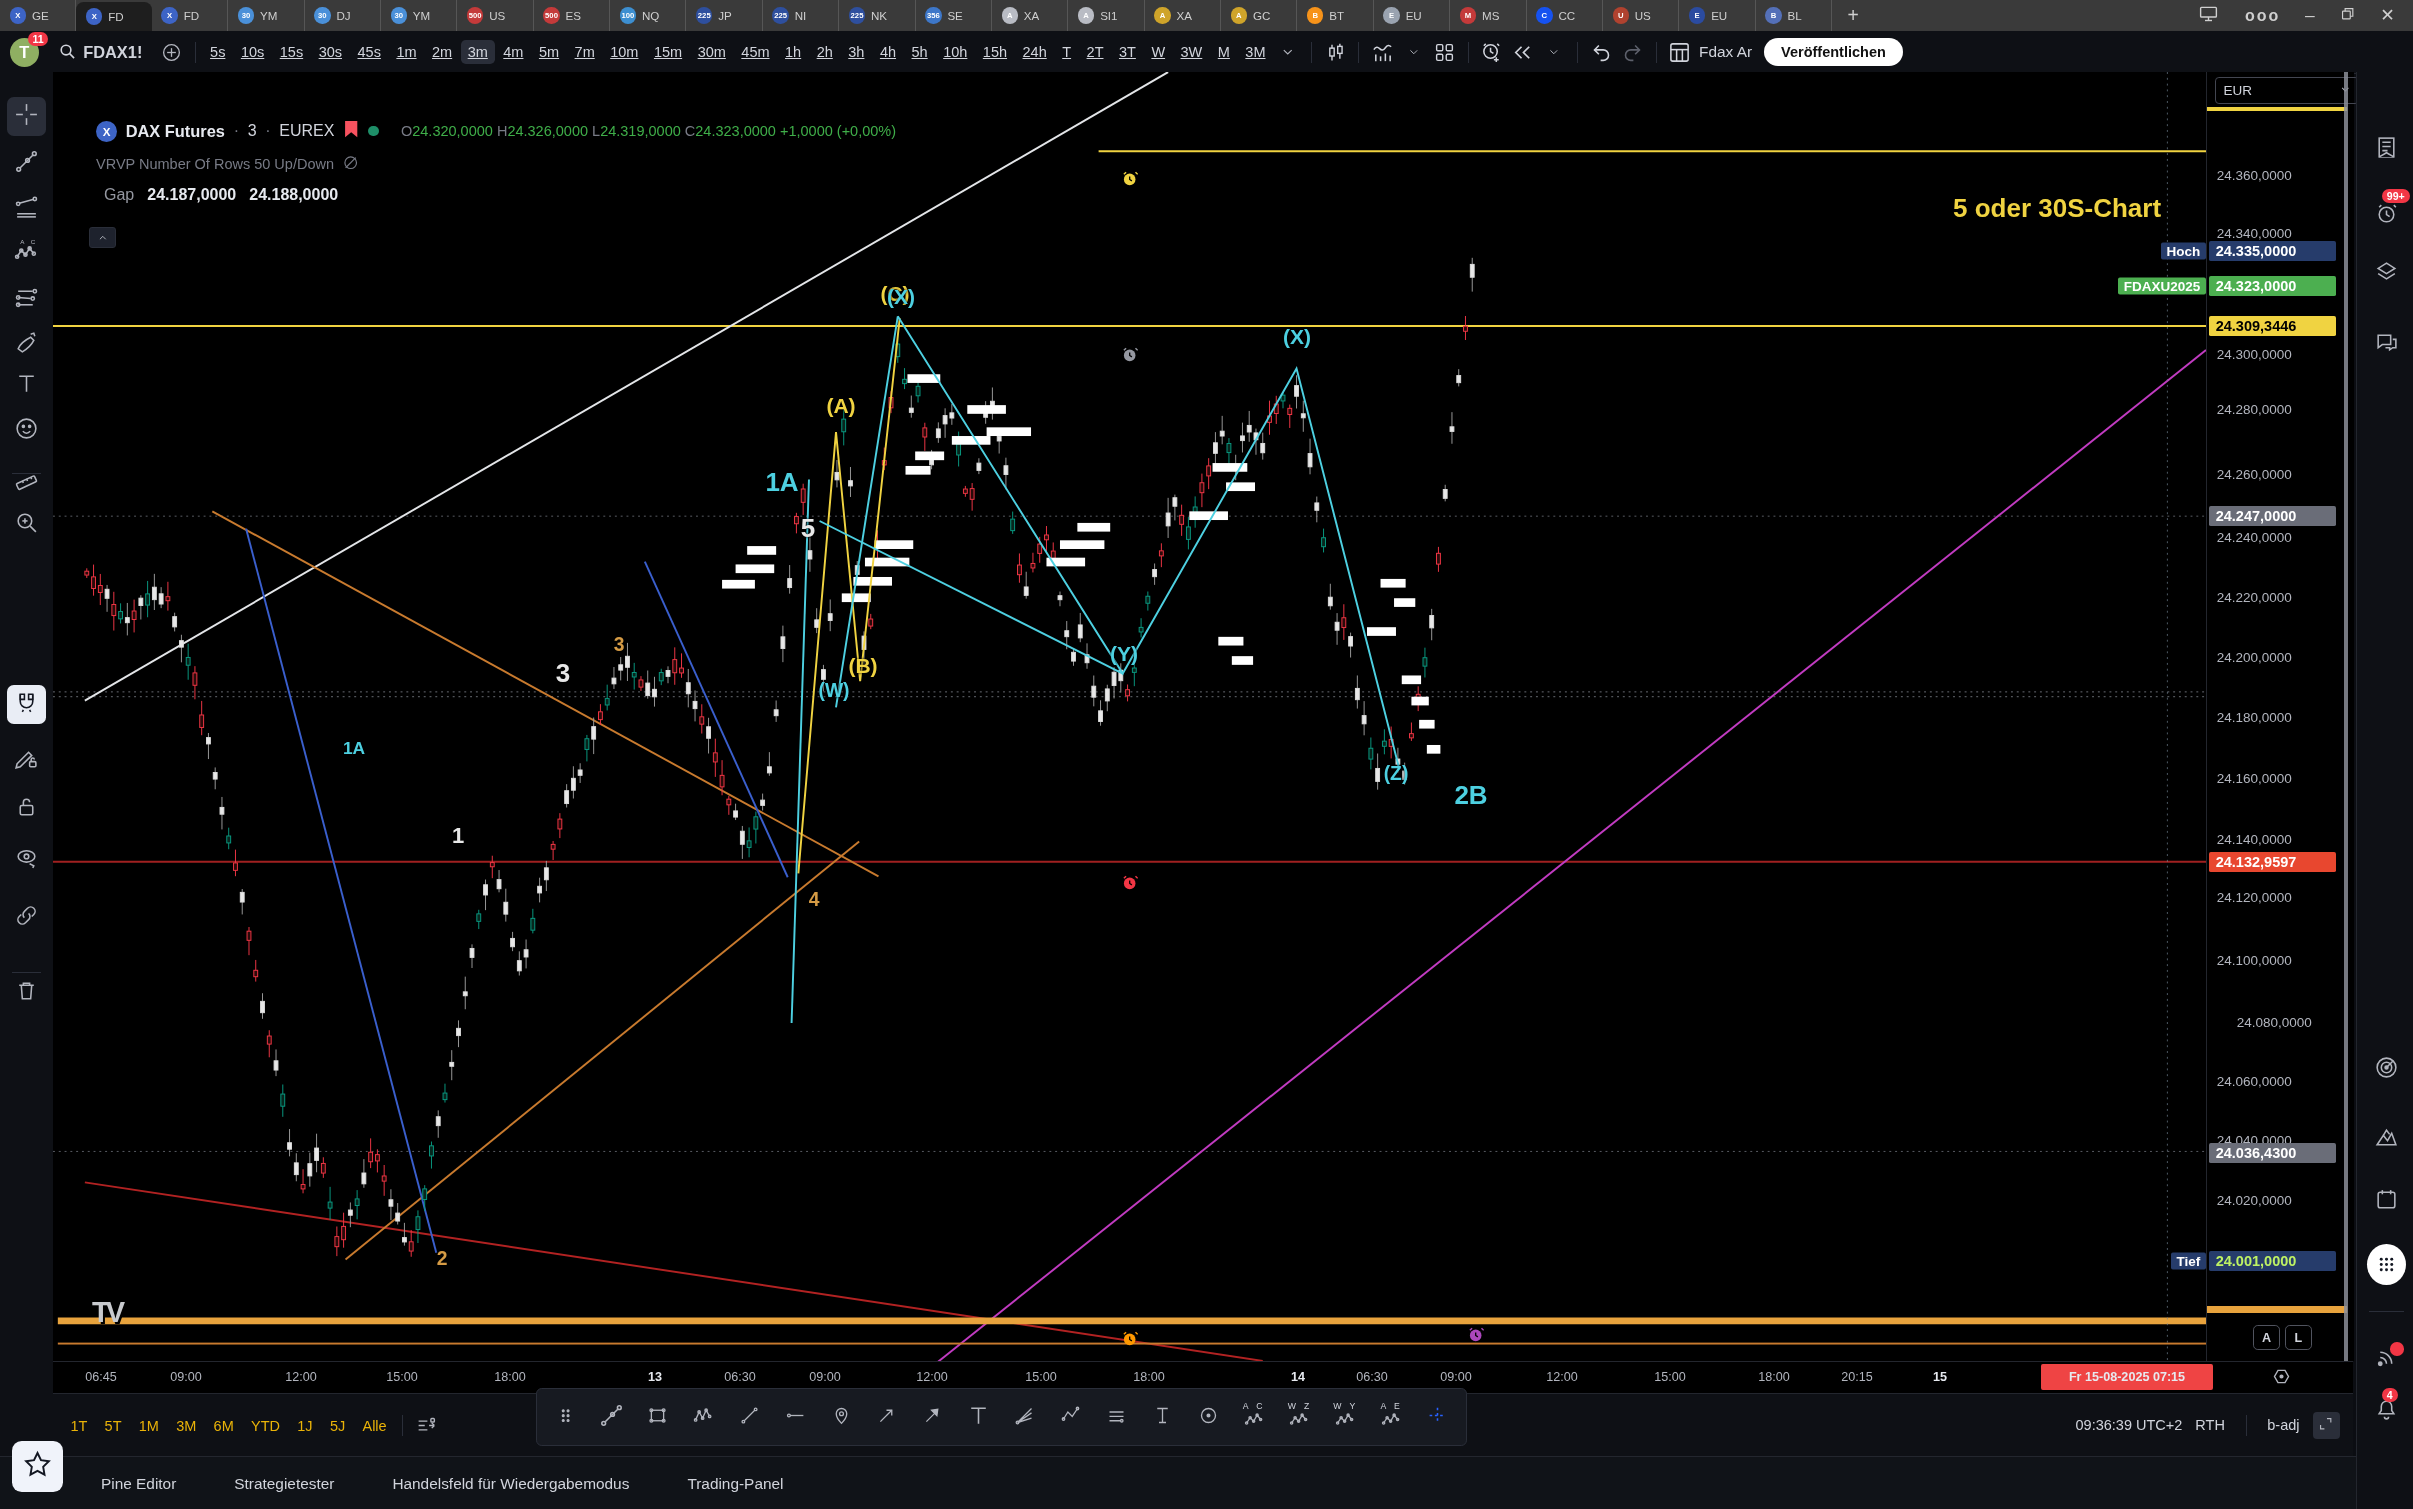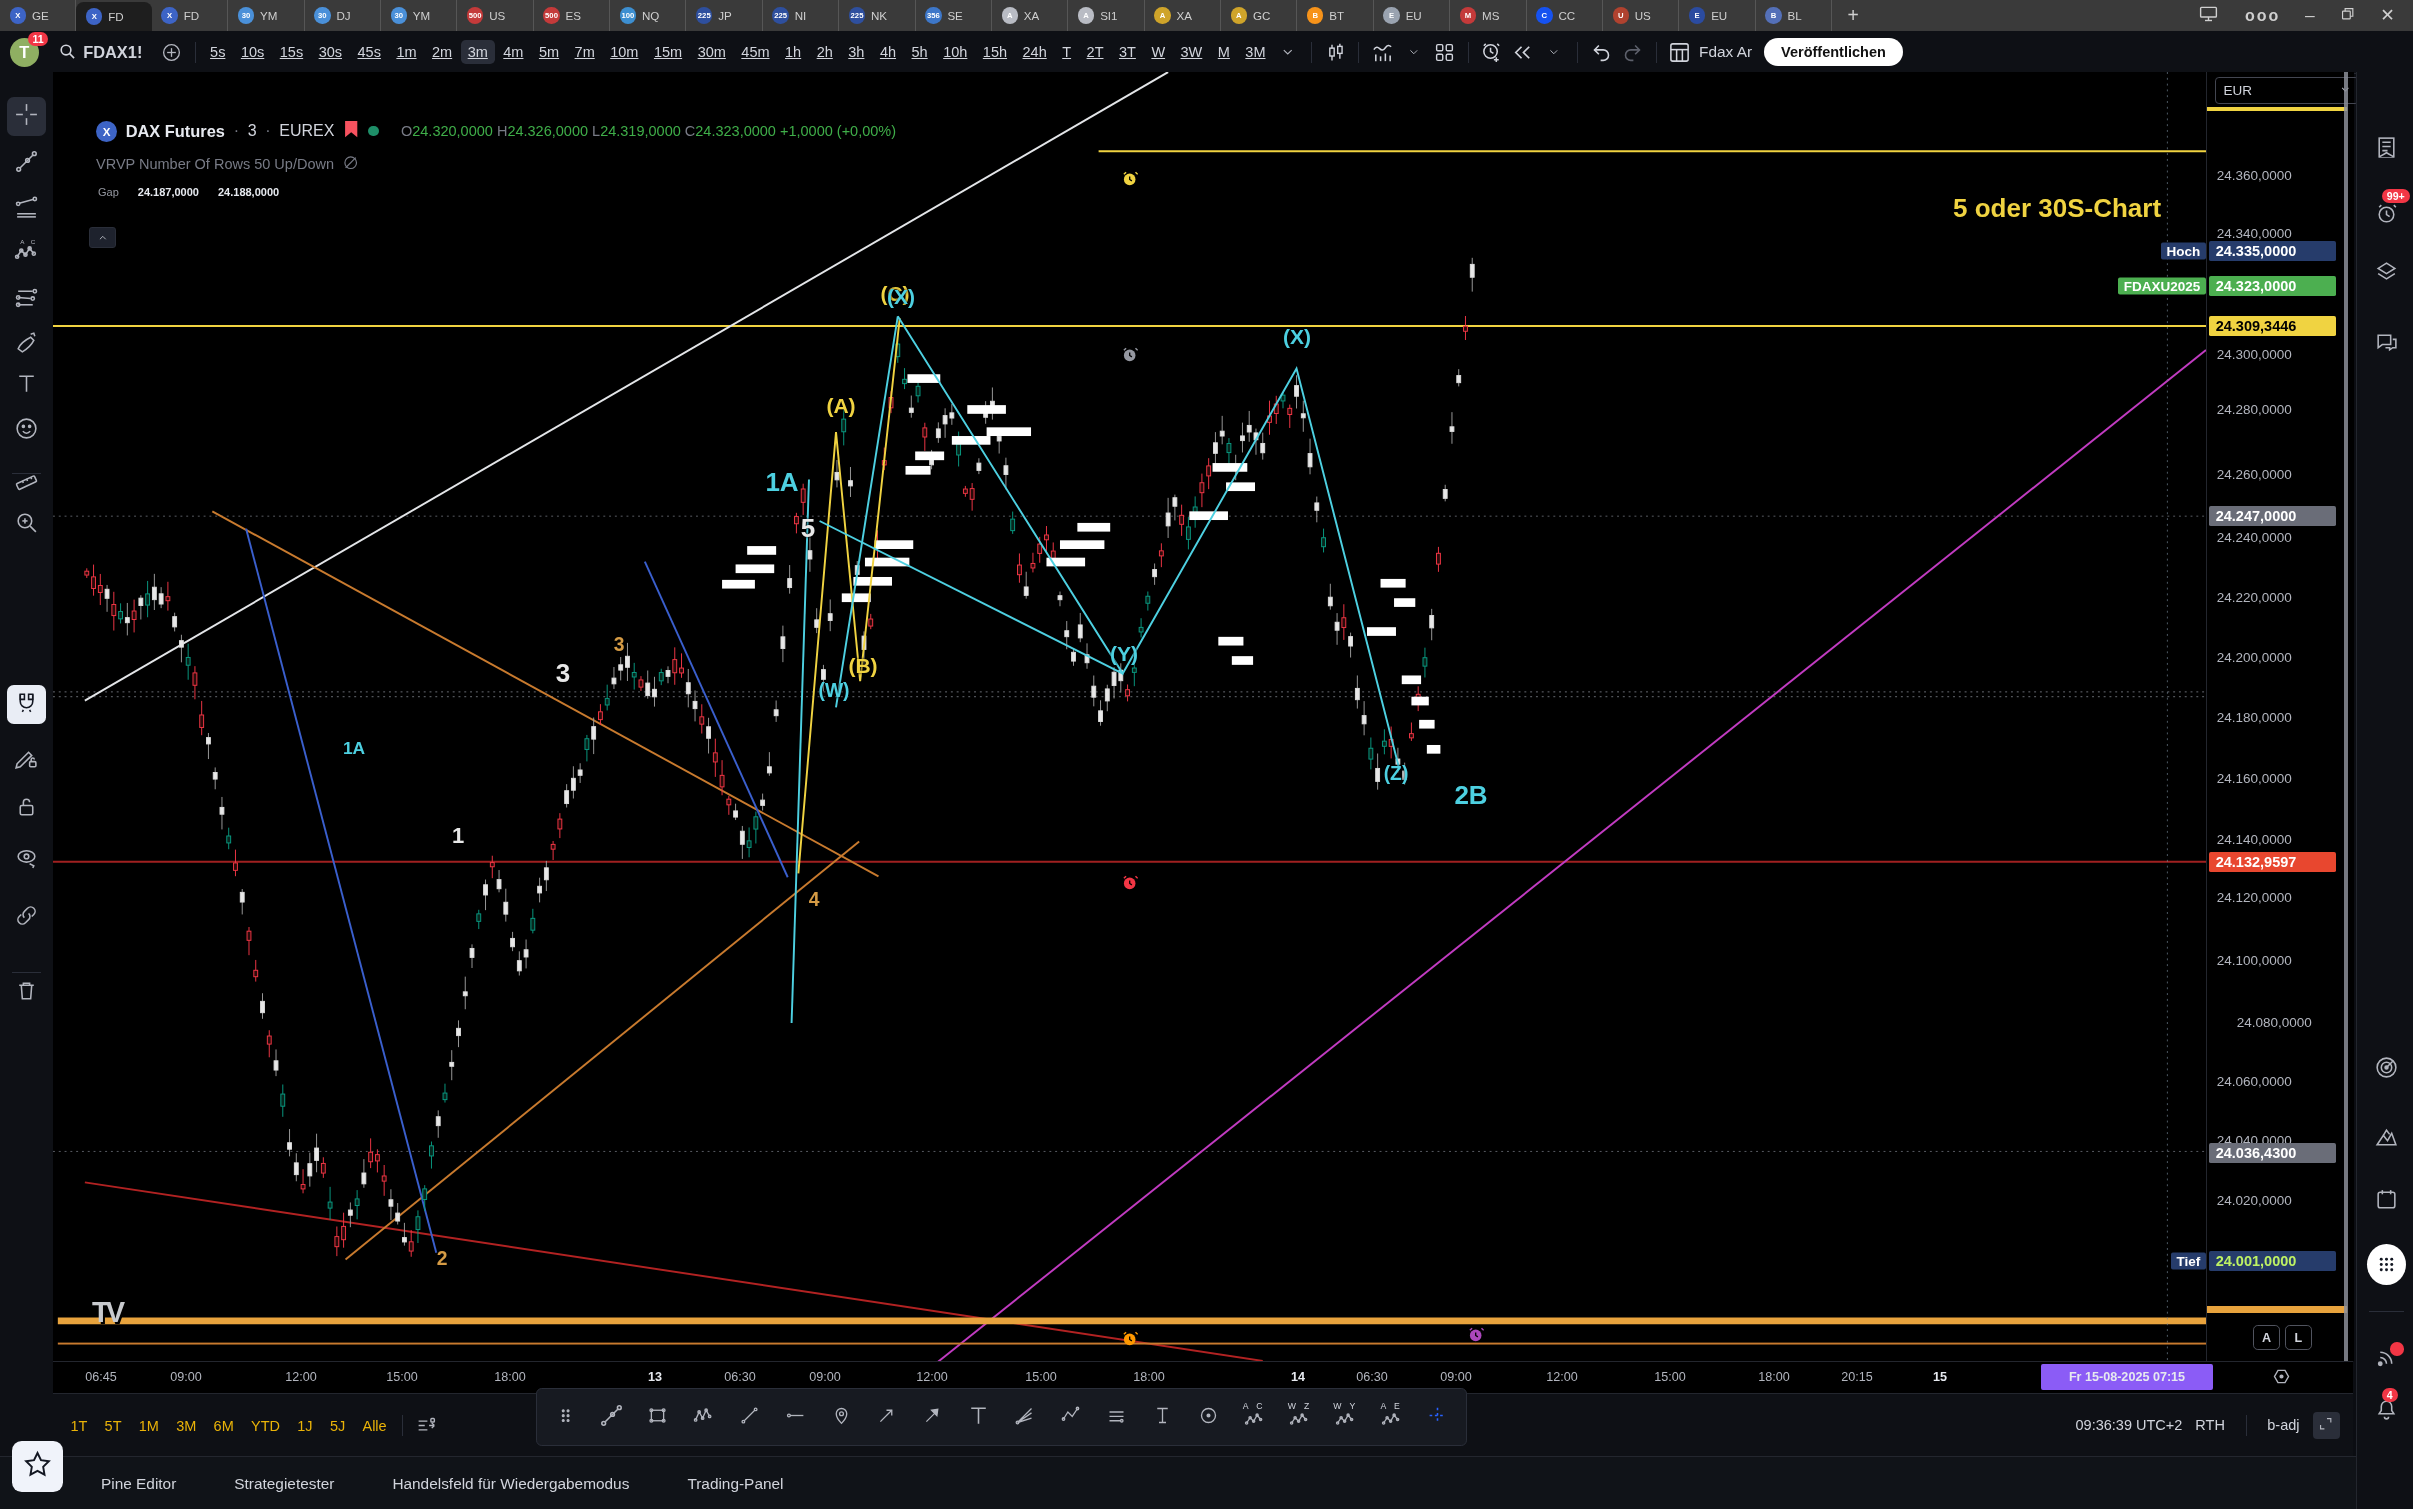--- a/index.html
+++ b/index.html
@@ -920,21 +920,21 @@
         <span style="color:#3fae49;"> </span><span style="color:#3fae49;">+1,0000 (+0,00%)</span>
       </span>
     </div>
     <div class="abs" style="left:43px;top:82px;display:flex;align-items:center;gap:7.7px;font-size:14.5px;color:#787b86;">
       <span>VRVP Number Of Rows 50 Up/Down</span>
       <span><svg width="17.4" height="17.4" viewBox="0 0 24 24" fill="none" stroke="#787b86" stroke-width="1.6">
             <circle cx="12" cy="12" r="8"></circle>
             <line x1="5" y1="19" x2="19" y2="5"></line>
           </svg></span>
     </div>
-    <div class="abs" style="left:45px;top:114px;display:flex;align-items:center;gap:19px;font-size:11px;">
+    <div class="abs" style="left:51px;top:114px;display:flex;align-items:center;gap:13px;font-size:16px;">
       <span style="color:#9598a1;">Gap</span>
       <b style="color:#e6e9ef;">24.187,0000</b>
       <b style="color:#e6e9ef;">24.188,0000</b>
     </div>
     <div class="abs" style="left:36px;top:155px;width:25px;height:19.3px;background:#1e222d;border:1px solid #2a2e39;border-radius:2.9px;display:flex;align-items:center;justify-content:center;">
       <svg width="11.6" height="11.6" viewBox="0 0 24 24" fill="none" stroke="#b2b5be" stroke-width="2">
           <path d="M6 15l6-6 6 6"></path>
         </svg>
     </div>
 
@@ -1047,21 +1047,21 @@
       <div class="ttick" style="left: 1096px; color: rgb(178, 181, 190);">18:00</div>
       <div class="ttick" style="left: 1245px; color: rgb(230, 233, 239); font-weight: bold;">14</div>
       <div class="ttick" style="left: 1319px; color: rgb(178, 181, 190);">06:30</div>
       <div class="ttick" style="left: 1403px; color: rgb(178, 181, 190);">09:00</div>
       <div class="ttick" style="left: 1509px; color: rgb(178, 181, 190);">12:00</div>
       <div class="ttick" style="left: 1617px; color: rgb(178, 181, 190);">15:00</div>
       <div class="ttick" style="left: 1721px; color: rgb(178, 181, 190);">18:00</div>
       <div class="ttick" style="left: 1804px; color: rgb(178, 181, 190);">20:15</div>
       <div class="ttick" style="left: 1887px; color: rgb(230, 233, 239); font-weight: bold;">15</div>
       <div class="ttick" style="left: 1968px; color: #f0abfc; margin-left: 48px;">03:3</div>
-      <div style="position: absolute; left: 1988px; top: 1.9px; width: 172px; height: 26px; background: #8b5cf6; color: rgb(230, 233, 239); font-weight: bold; display: flex; align-items: center; justify-content: center; border-radius: 1.9px;">Fr 15-08-2025   07:15</div>
+      <div style="position: absolute; left: 1988px; top: 1.9px; width: 172px; height: 26px; background: #ef4444; color: rgb(230, 233, 239); font-weight: bold; display: flex; align-items: center; justify-content: center; border-radius: 1.9px;">Fr 15-08-2025   07:15</div>
       <div style="position: absolute; left: 2218px; top: 3.9px; color: rgb(178, 181, 190);"><svg width="21" height="21" viewBox="0 0 24 24" fill="none" stroke="currentColor" stroke-width="1.6">
           <path d="M8 5h8l4 7-4 7H8l-4-7z"></path>
           <circle cx="12" cy="12" r="1.6" fill="currentColor"></circle>
         </svg></div>
     </div>
 
   <div id="bottombar">
     <div id="ranges" style="display:flex;align-items:center;gap:1.9px;margin-left:9.7px;">
         <span class="rangebtn">1T</span>
         <span class="rangebtn">5T</span>

